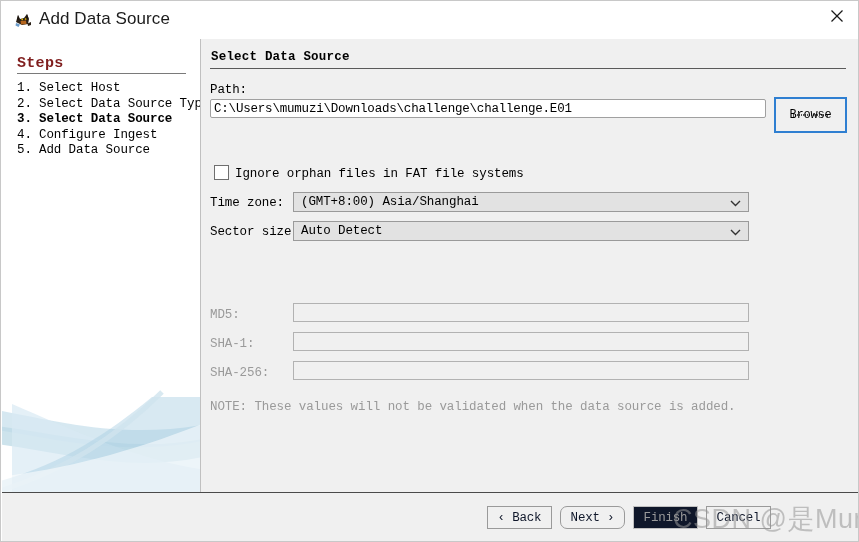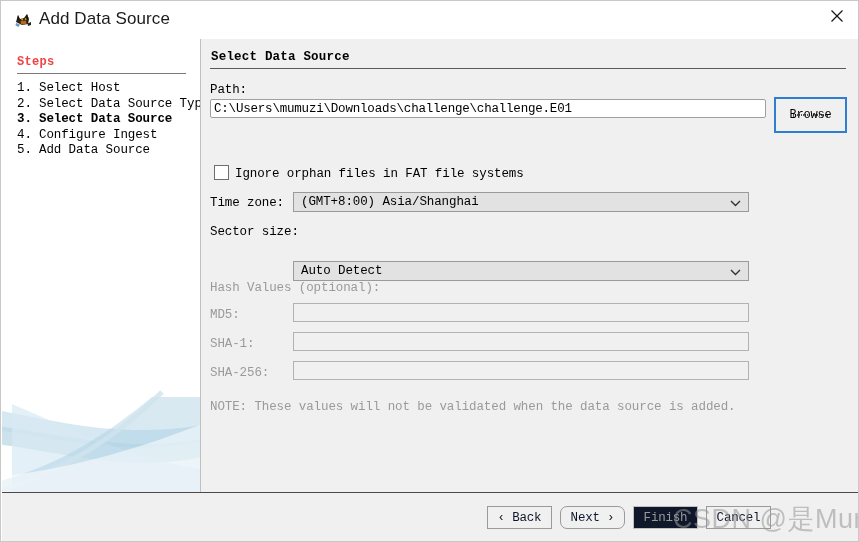--- a/index.html
+++ b/index.html
@@ -63,23 +63,23 @@
     height: 453px;
     background: #ffffff;
     border-right: 1px solid #c0c0c0;
     box-sizing: border-box;
     overflow: hidden;
   }
   #steps-heading {
     position: absolute;
     left: 15px; top: 16px;
     font-family: "Liberation Mono", monospace;
-    font-size: 12px;
+    font-size: 15px;
     font-weight: bold;
-    color: #ef4444;
+    color: #7f1d1d;
     letter-spacing: 0.3px;
   }
   #steps-rule {
     position: absolute;
     left: 15px; top: 34px;
     width: 169px;
     height: 1px;
     background: #7a7a7a;
   }
   #steps-list {
@@ -222,21 +222,20 @@
 
   #sector-label { position: absolute; left: 9px; top: 186px; }
   #sector-select {
     position: absolute;
     left: 92px; top: 182px;
     width: 456px; height: 20px;
     background: #e2e2e2;
     border: 1px solid #9a9a9a;
     box-sizing: border-box;
     cursor: default;
-    margin-top: 40px;
   }
   #sector-value {
     position: absolute;
     left: 7px; top: 2px;
   }
   .chev {
     position: absolute;
     right: 7px; top: 50%;
     transform: translateY(-50%);
   }
@@ -406,21 +405,20 @@
     <div id="sector-label" class="mono">Sector size:</div>
     <div id="sector-select">
       <span id="sector-value" class="mono">Auto Detect</span>
       <span class="chev">
         <svg width="11" height="7" viewBox="0 0 11 7">
             <path d="M1 1 L5.5 5.5 L10 1" stroke="#333" stroke-width="1.4" fill="none"></path>
           </svg>
       </span>
     </div>
 
-    <div id="hash-heading" class="mono dim">Hash Values (optional):</div>
 
     <div id="md5-label" class="mono dim hash-label">MD5:</div>
     <input id="md5-input" class="hash-input" type="text" disabled="" value="" style="">
 
     <div id="sha1-label" class="mono dim hash-label">SHA-1:</div>
     <input id="sha1-input" class="hash-input" type="text" disabled="" value="" style="">
 
     <div id="sha256-label" class="mono dim hash-label">SHA-256:</div>
     <input id="sha256-input" class="hash-input" type="text" disabled="" value="" style="">
 

